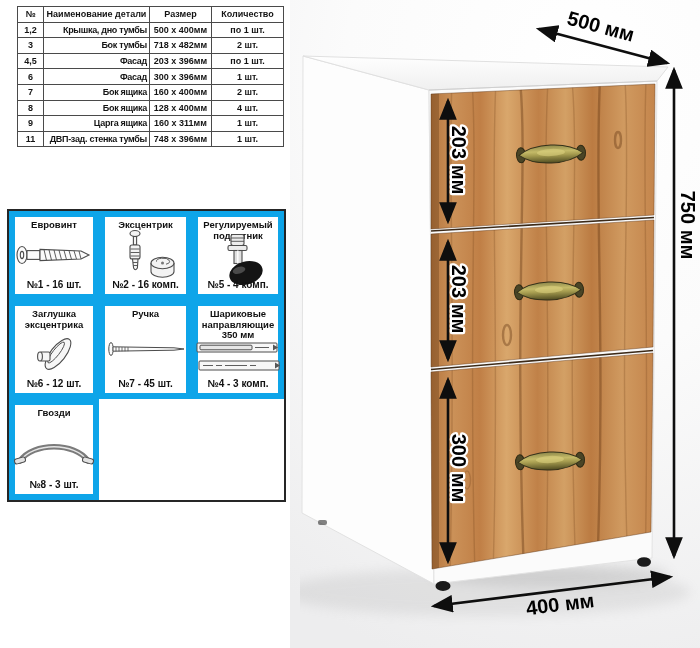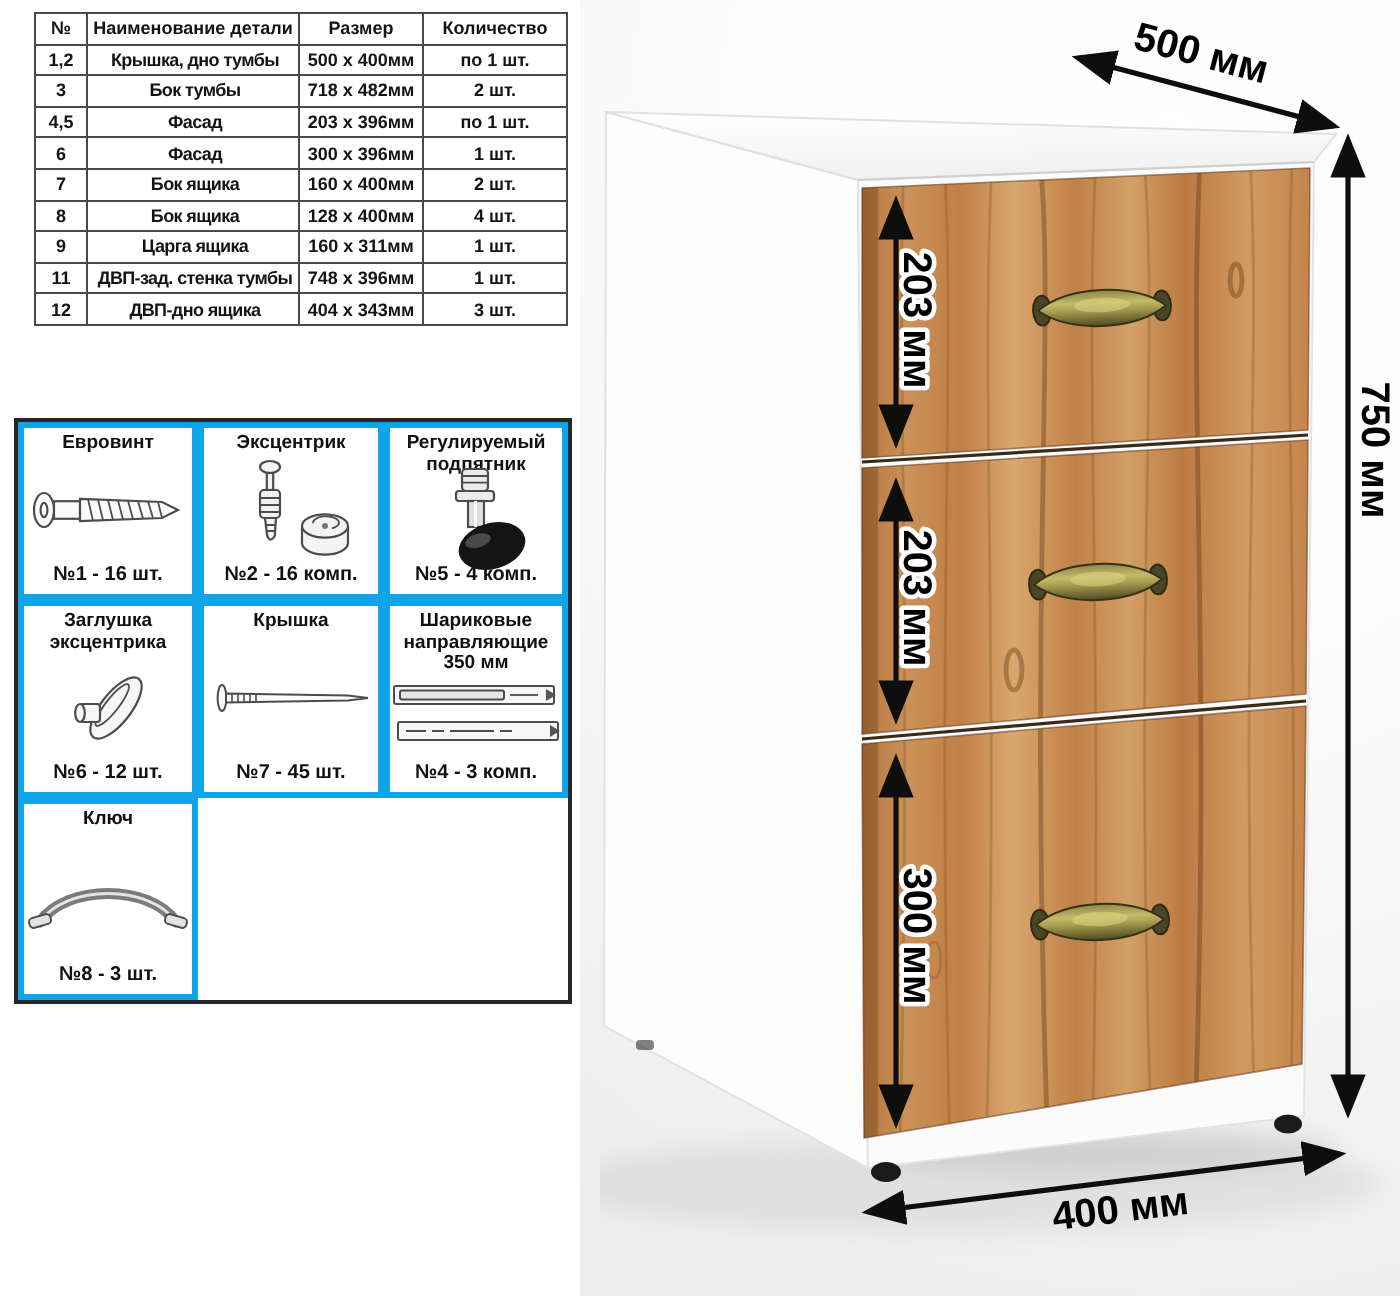--- a/index.html
+++ b/index.html
@@ -16,30 +16,30 @@
   
   table.parts-table {
     position:absolute; left:17px; top:6px; border-collapse:collapse;
     font-size:9px; font-weight:bold; background:#fff; table-layout:fixed;
   }
   .parts-table th, .parts-table td {
     border:1px solid #4a4a4a; padding:1px 2px; height:12.6px;
     text-align:center; white-space:nowrap; overflow:hidden; color:#141414;
   }
   .parts-table th { font-weight:bold; }
-  .parts-table td.nm { text-align:center; padding-left:4px; letter-spacing:-0.3px;margin-left:16px; }
+  .parts-table td.nm { text-align:right; padding-left:4px; letter-spacing:-0.3px;margin-left:16px; }
 
   
   .hw-grid {
     position:absolute; left:7px; top:209px; display:grid;
     grid-template-columns:90px 93px 92px; grid-template-rows:89px 99px 101px;
     border:2px solid #262626; background:#fff;
   }
   .hw-cell {
-    border:3px solid #0ea5e9; display:flex; flex-direction:column;
+    border:6px solid #0ea5e9; display:flex; flex-direction:column;
     align-items:center; justify-content:space-between; padding:3px 2px 4px 2px;
     text-align:center;
   }
   .hw-title { font-size:9.5px; font-weight:bold; line-height:1.12; }
   .hw-icon  { flex:1; display:flex; align-items:center; justify-content:center; min-height:0; }
   .hw-count { font-size:10px; font-weight:bold; }
 
   .dim-label { font-size:20px; font-weight:bold; fill:#000; }
   .dim-label.outlined { stroke:#ffffff; stroke-width:4.5px; paint-order:stroke; stroke-linejoin:round; }
   .dim-line { stroke:#0e0e0e; stroke-width:2.6; fill:none; }
@@ -222,26 +222,20 @@
         <td class="nm">Царга ящика</td>
         <td>160 x 311мм</td>
         <td>1 шт.</td>
       </tr>
       <tr>
         <td>11</td>
         <td class="nm">ДВП-зад. стенка тумбы</td>
         <td>748 x 396мм</td>
         <td>1 шт.</td>
       </tr>
-      <tr>
-        <td>12</td>
-        <td class="nm">ДВП-дно ящика</td>
-        <td>404 x 343мм</td>
-        <td>3 шт.</td>
-      </tr>
     </tbody>
   </table>
 
   <div class="hw-grid">
 
     <div class="hw-cell">
       <div class="hw-title">Евровинт</div>
       <div class="hw-icon">
         <svg width="78" height="26" viewBox="0 0 78 26">
           <g stroke="#4c4c4c" stroke-width="1.1" fill="#fbfbfb">
@@ -309,21 +303,21 @@
             </g>
             <rect x="13" y="24" width="10" height="9" rx="1.5"></rect>
             <ellipse cx="13" cy="28.5" rx="2.4" ry="4.5"></ellipse>
           </g>
         </svg>
       </div>
       <div class="hw-count">№6 - 12 шт.</div>
     </div>
 
     <div class="hw-cell">
-      <div class="hw-title">Крышка</div>
+      <div class="hw-title">Ручка</div>
       <div class="hw-icon">
         <svg width="80" height="18" viewBox="0 0 80 18">
           <g stroke="#4c4c4c" stroke-width="1" fill="#fbfbfb">
             <ellipse cx="5" cy="9" rx="2.2" ry="6.5"></ellipse>
             <path d="M7 6.8 L68 7.8 L78 9 L68 10.2 L7 11.2 Z"></path>
             <path d="M10 7 v4.4 M13 7 v4.4 M16 7.1 v4.2 M19 7.1 v4.2 M22 7.2 v4" fill="none" stroke-width="0.8"></path>
           </g>
         </svg>
       </div>
       <div class="hw-count">№7 - 45 шт.</div>
@@ -342,21 +336,21 @@
             <rect x="4" y="22" width="80" height="9" rx="1"></rect>
             <path d="M8 26.5 h10 M21 26.5 h6 M30 26.5 h22 M55 26.5 h6" fill="none" stroke-width="0.9"></path>
             <path d="M80 23.5 l5 3 l-5 3 Z" fill="#555" stroke="none"></path>
           </g>
         </svg>
       </div>
       <div class="hw-count">№4 - 3 комп.</div>
     </div>
 
     <div class="hw-cell">
-      <div class="hw-title">Ключ</div>
+      <div class="hw-title">Гвозди</div>
       <div class="hw-icon">
         <svg width="82" height="36" viewBox="0 0 82 36">
           <path d="M7 30 C20 11 62 11 75 30" fill="none" stroke="#7b7b7b" stroke-width="5.5" stroke-linecap="round"></path>
           <path d="M7 30 C20 11 62 11 75 30" fill="none" stroke="#fff" stroke-width="1.4" opacity="0.8"></path>
           <rect x="1.5" y="27" width="11" height="5" rx="2" fill="#e2e2e2" stroke="#4c4c4c" stroke-width="1" transform="rotate(-16 7 29.5)"></rect>
           <rect x="69.5" y="27" width="11" height="5" rx="2" fill="#e2e2e2" stroke="#4c4c4c" stroke-width="1" transform="rotate(16 75 29.5)"></rect>
         </svg>
       </div>
       <div class="hw-count">№8 - 3 шт.</div>
     </div>

